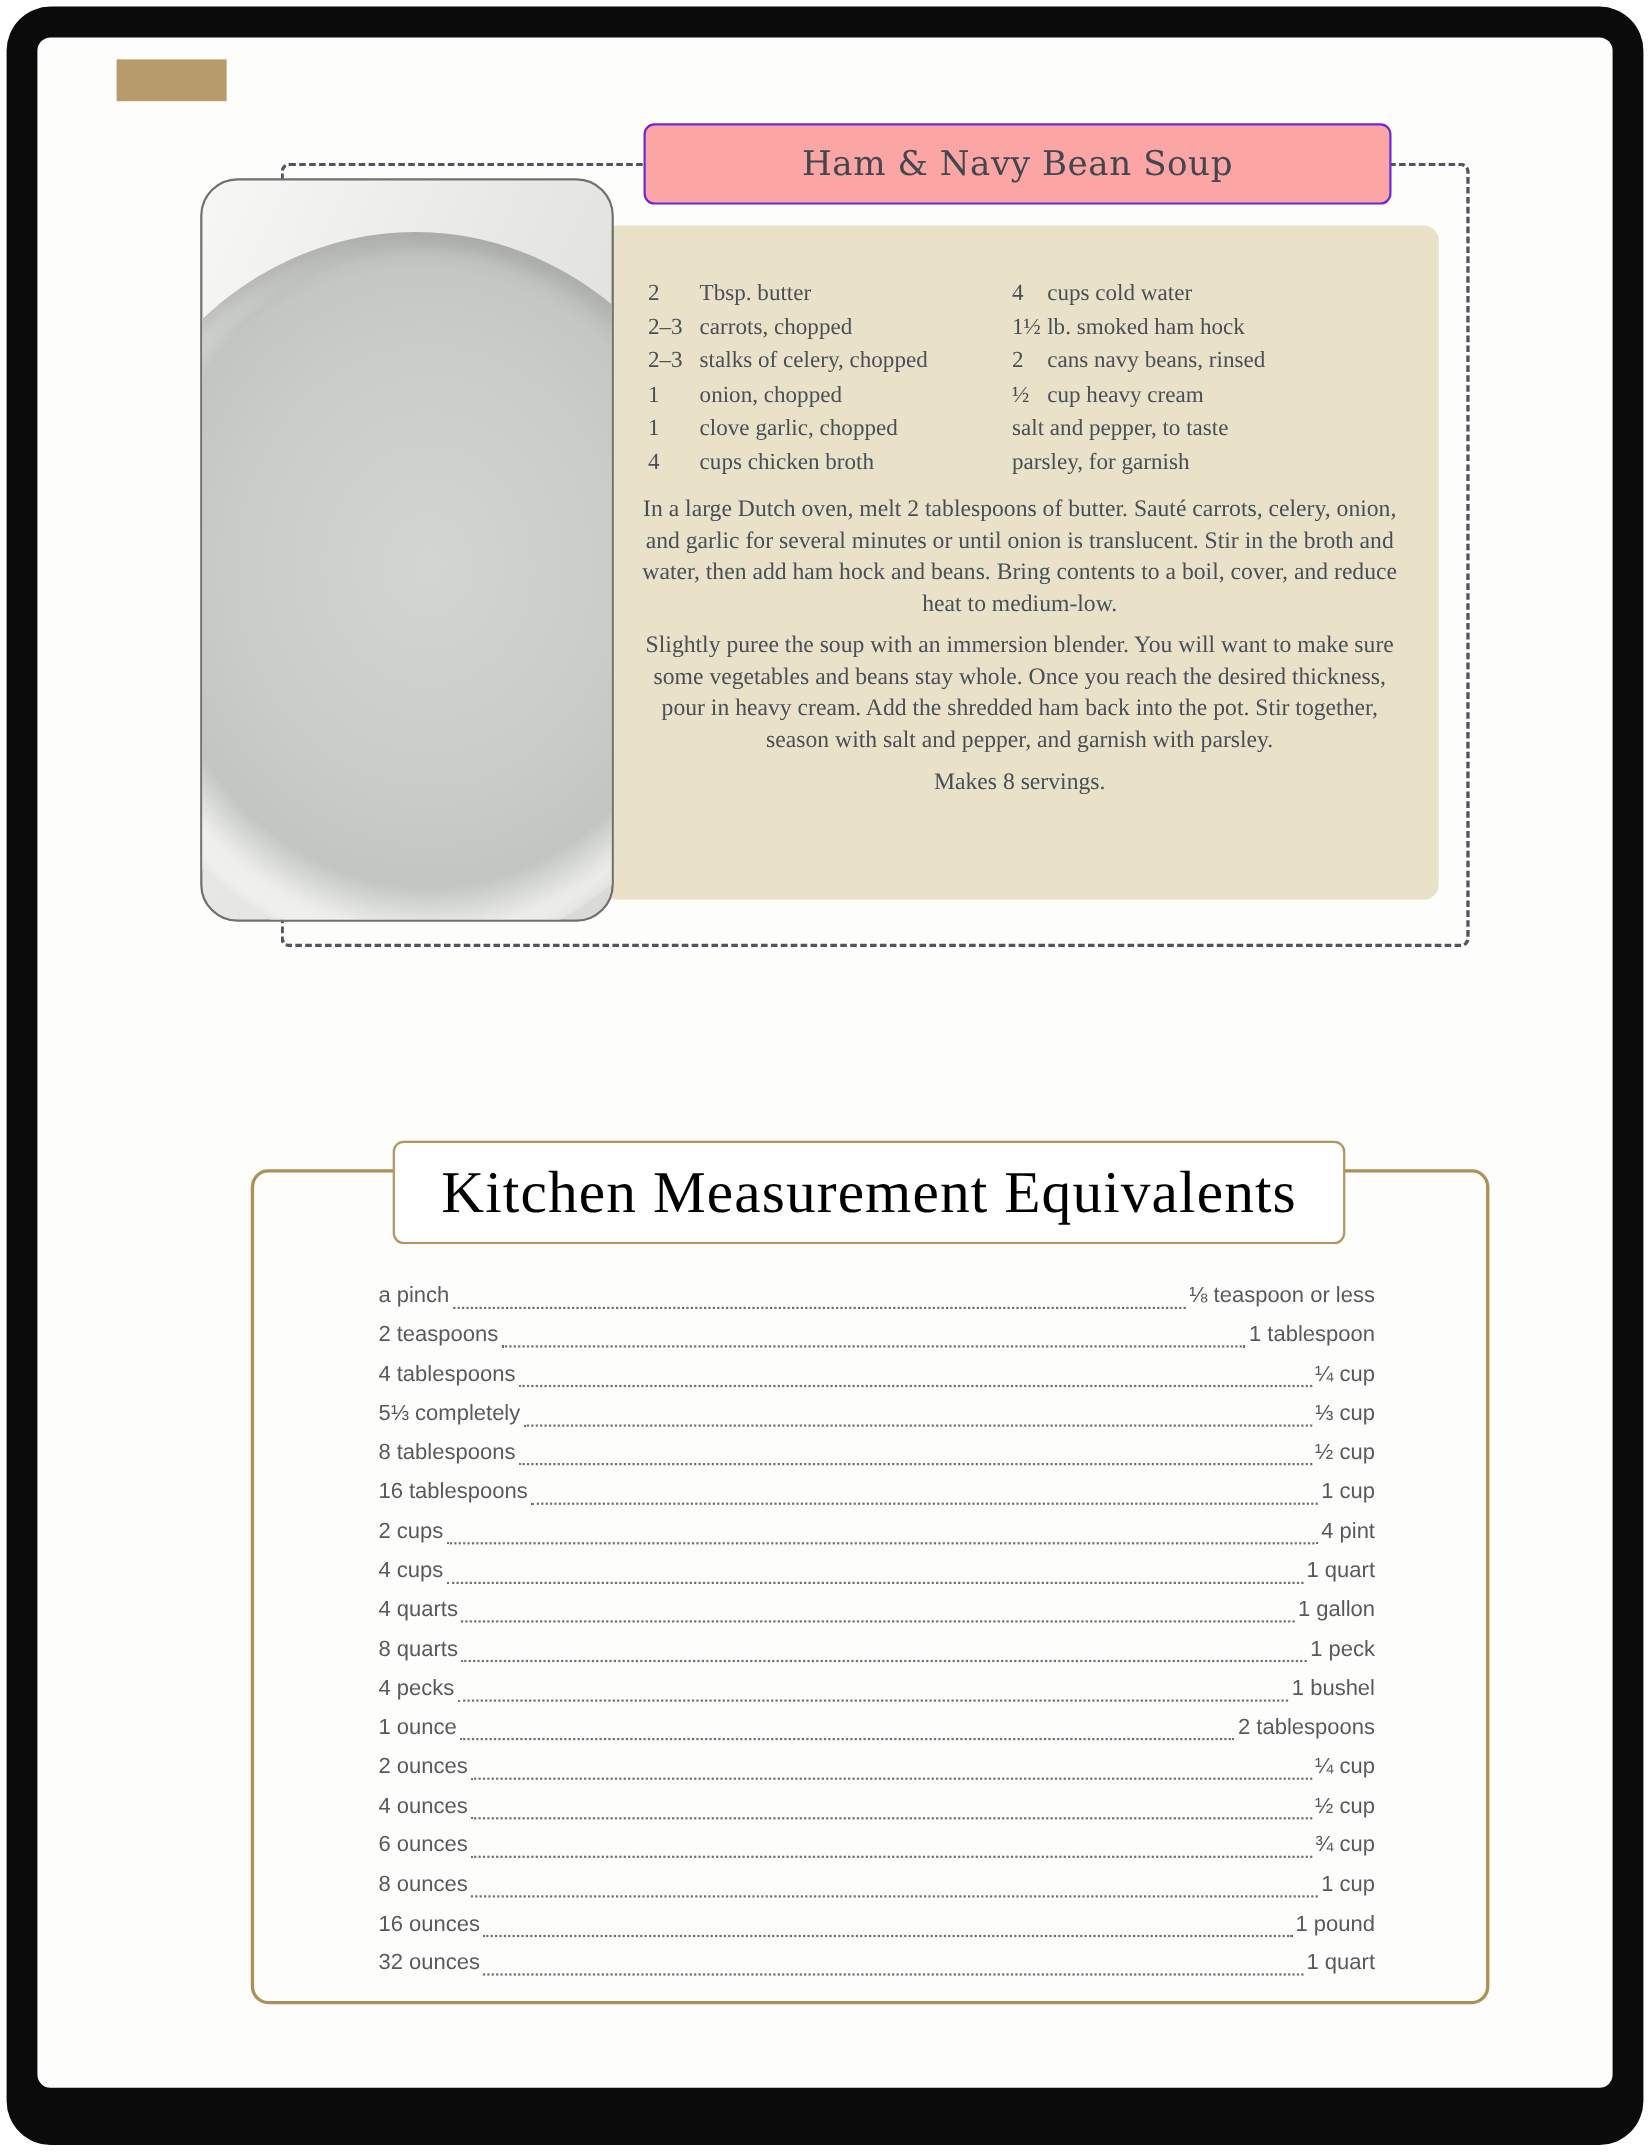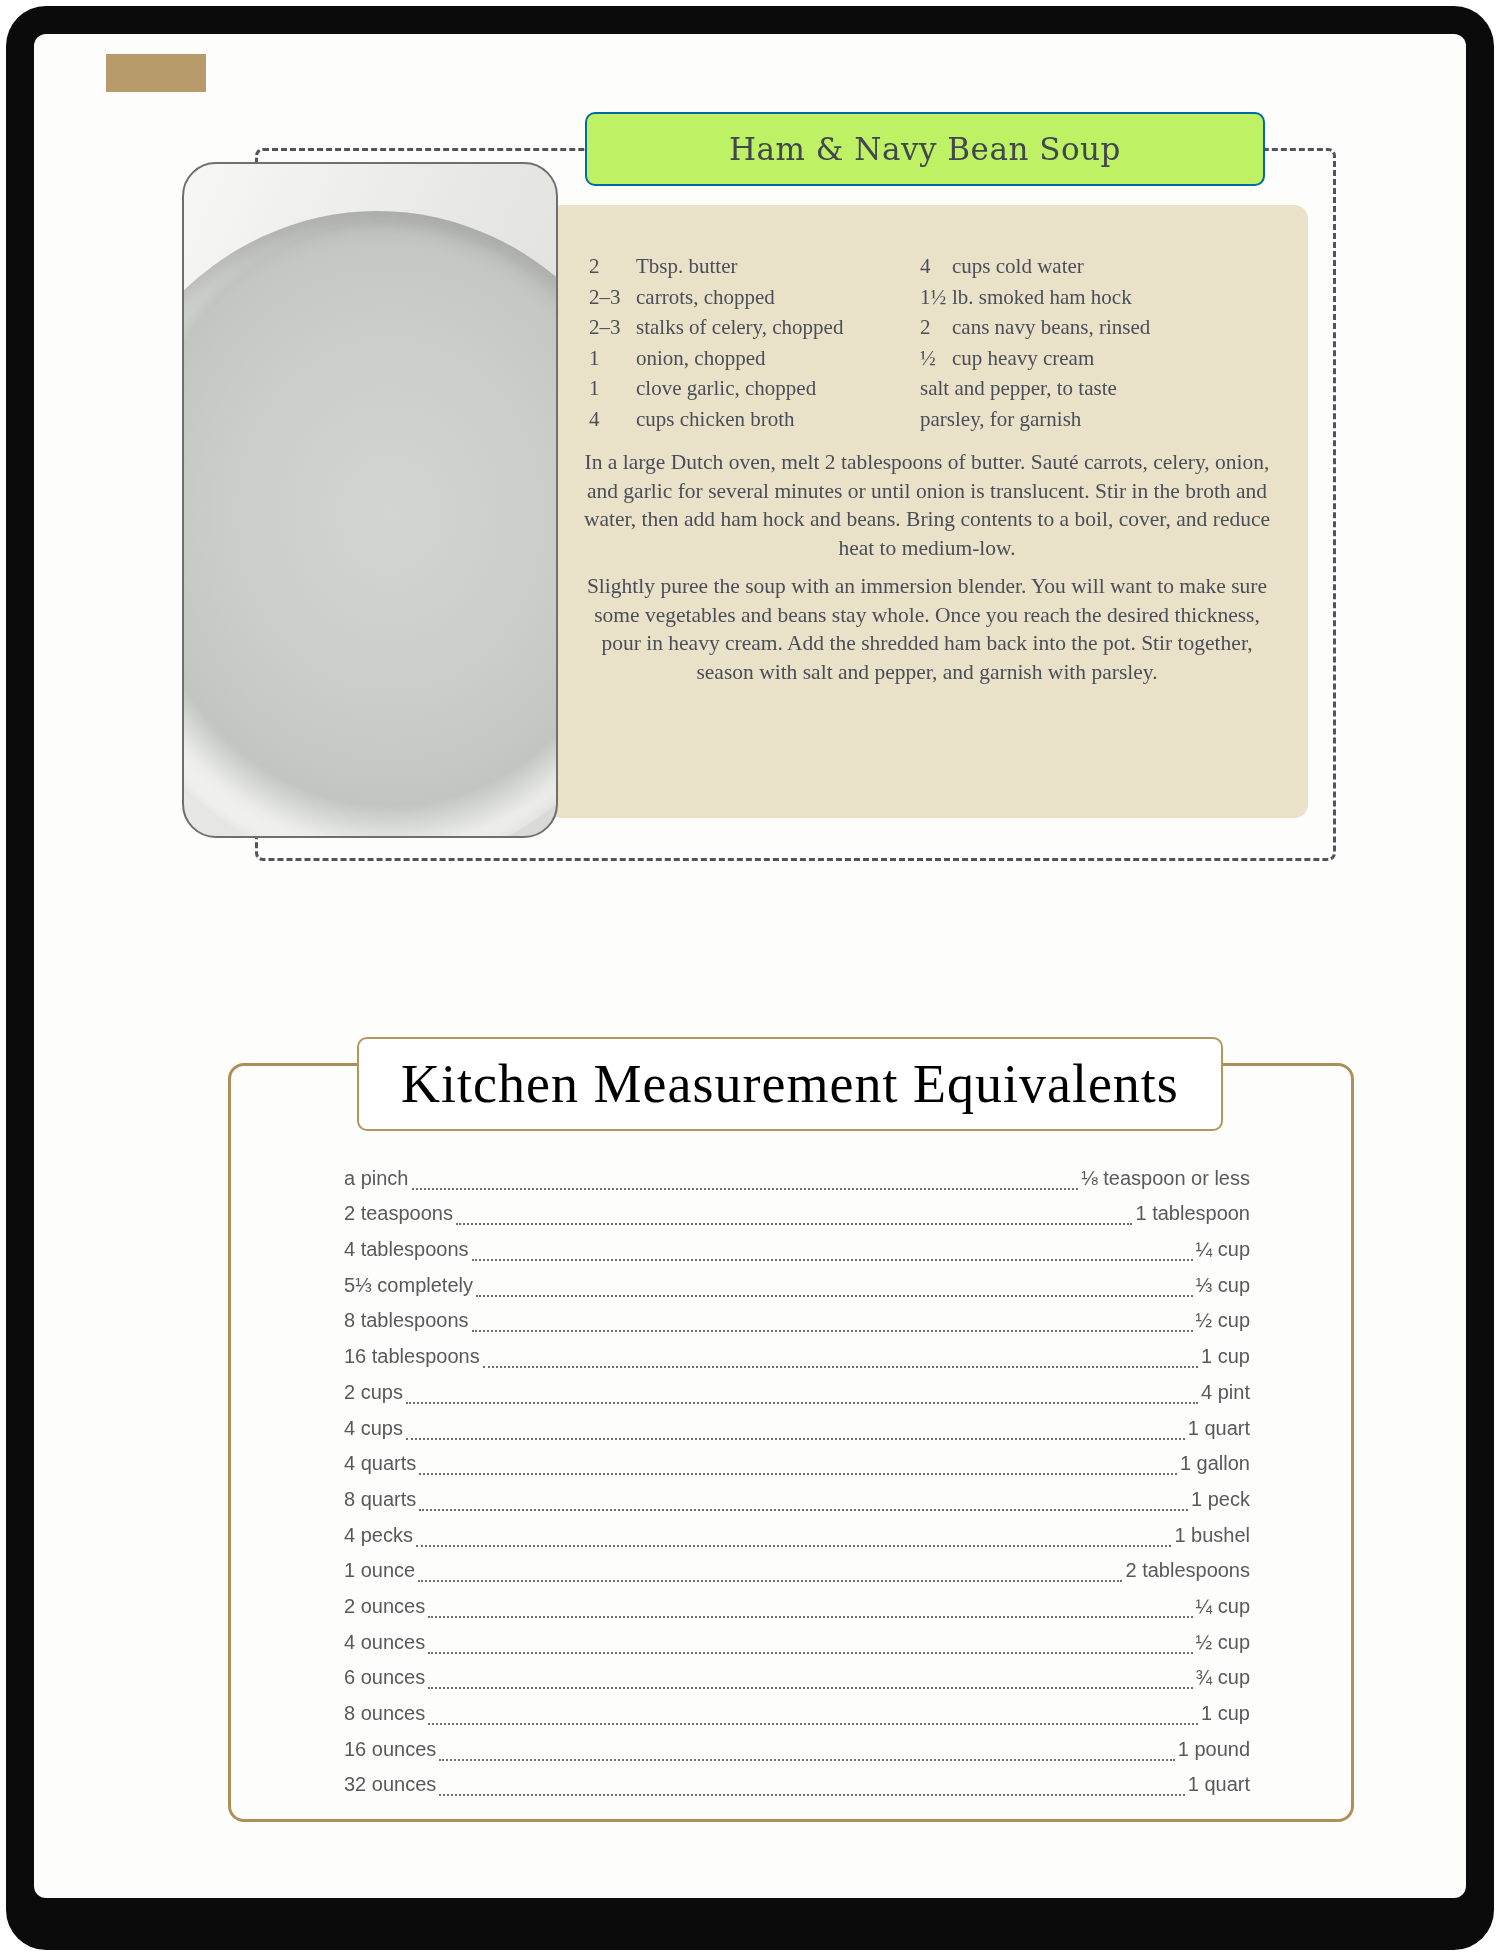--- a/index.html
+++ b/index.html
@@ -11,21 +11,21 @@
            background:#fdfdfc; border-radius:12px; }
   .tab   { position:absolute; left:72px; top:20px; width:100px; height:38px; background:#b79b6b; }
 
   
   .dashed { position:absolute; left:221px; top:114px; width:1075px; height:707px;
             border:3px dashed #51545c; border-radius:8px; z-index:1; }
   .panel  { position:absolute; left:514px; top:171px; width:760px; height:613px;
             background:#e9e1c8; border-radius:14px; z-index:2;
             padding:46px 28px 0 26px; box-sizing:border-box; color:#4a4e58; }
   .title-box { position:absolute; left:551px; top:78px; width:676px; height:70px;
-               background:#bef264; border:2px solid #0369a1; border-radius:10px; z-index:5;
+               background:#fca5a5; border:2px solid #6d28d9; border-radius:10px; z-index:5;
                display:flex; align-items:center; justify-content:center; }
   .title-box span { font-family:"DejaVu Serif", serif; font-size:31px; color:#42464f; letter-spacing:.5px; }
 
   .photo { position:absolute; left:148px; top:128px; width:372px; height:672px;
            border:2px solid #6f6f6f; border-radius:34px; overflow:hidden; z-index:4;
            background:linear-gradient(115deg,#f7f7f5,#e7e7e4 45%,#d9dad6); }
   .photo-bowl { position:absolute; left:-28%; top:7%; width:160%; height:98%; border-radius:50%;
      background:radial-gradient(ellipse at 52% 46%, #d2d5d0 0%, #c9ccc7 40%, #c2c5c0 58%,
        #ecedea 66%, #f6f6f3 72%, #c0c2be 78%, #d5d6d3 84%, #e6e6e3 100%);
      box-shadow:inset 0 8px 22px rgba(80,80,80,.35); }
@@ -157,20 +157,21 @@
             </div>
           </div>
       </div>
       <div class="steps">
 
           <p class="step">In a large Dutch oven, melt 2 tablespoons of butter. Sauté carrots, celery, onion, and garlic for several minutes or until onion is translucent. Stir in the broth and water, then add ham hock and beans. Bring contents to a boil, cover, and reduce heat to medium-low.</p>
 
 
           <p class="step">Slightly puree the soup with an immersion blender. You will want to make sure some vegetables and beans stay whole. Once you reach the desired thickness, pour in heavy cream. Add the shredded ham back into the pot. Stir together, season with salt and pepper, and garnish with parsley.</p>
 
+          <p class="step">Makes 8 servings.</p>
         </div>
     </div>
 
     <div class="title-box">
       <span>Ham &amp; Navy Bean Soup</span>
     </div>
 
     <div class="meas-border"></div>
     <div class="meas-title-box">
       <span>Kitchen Measurement Equivalents</span>

